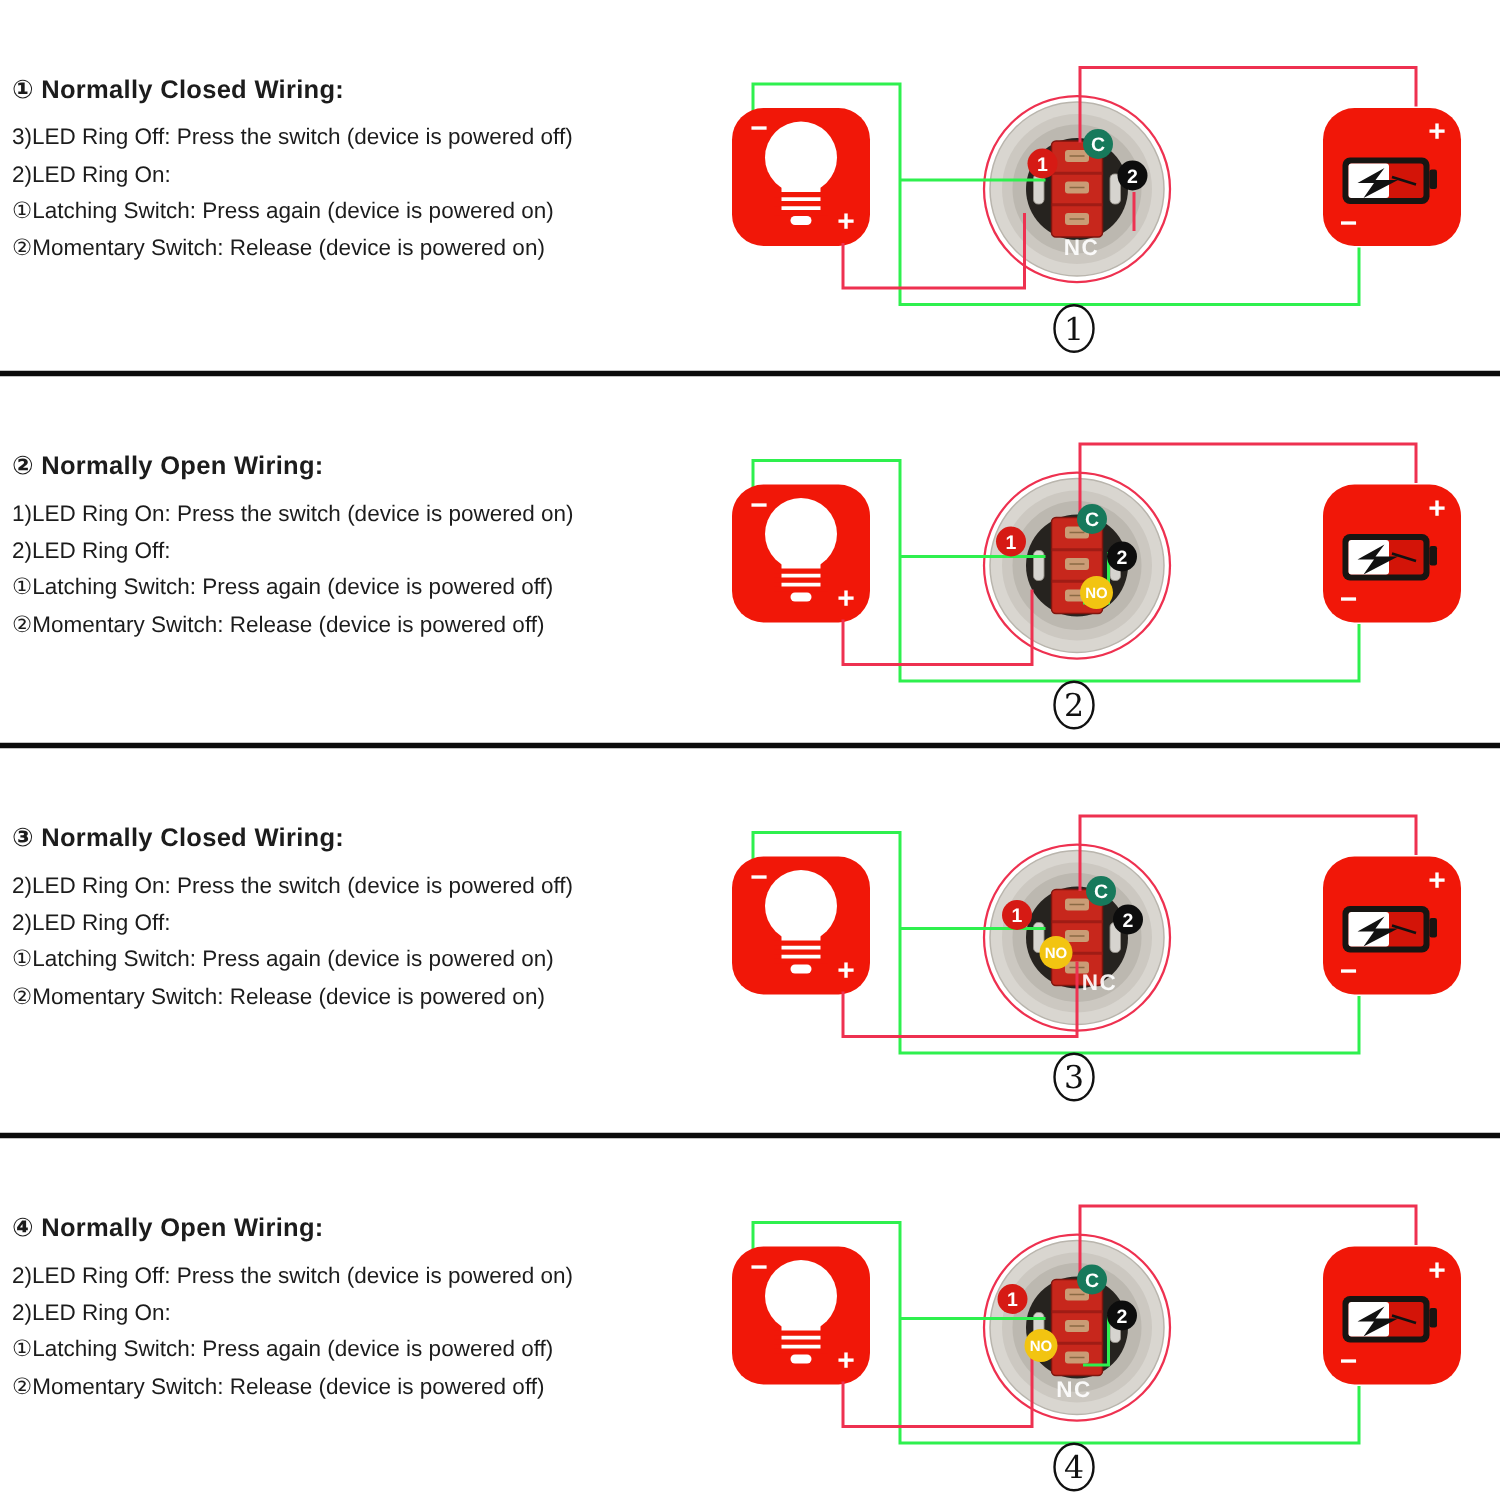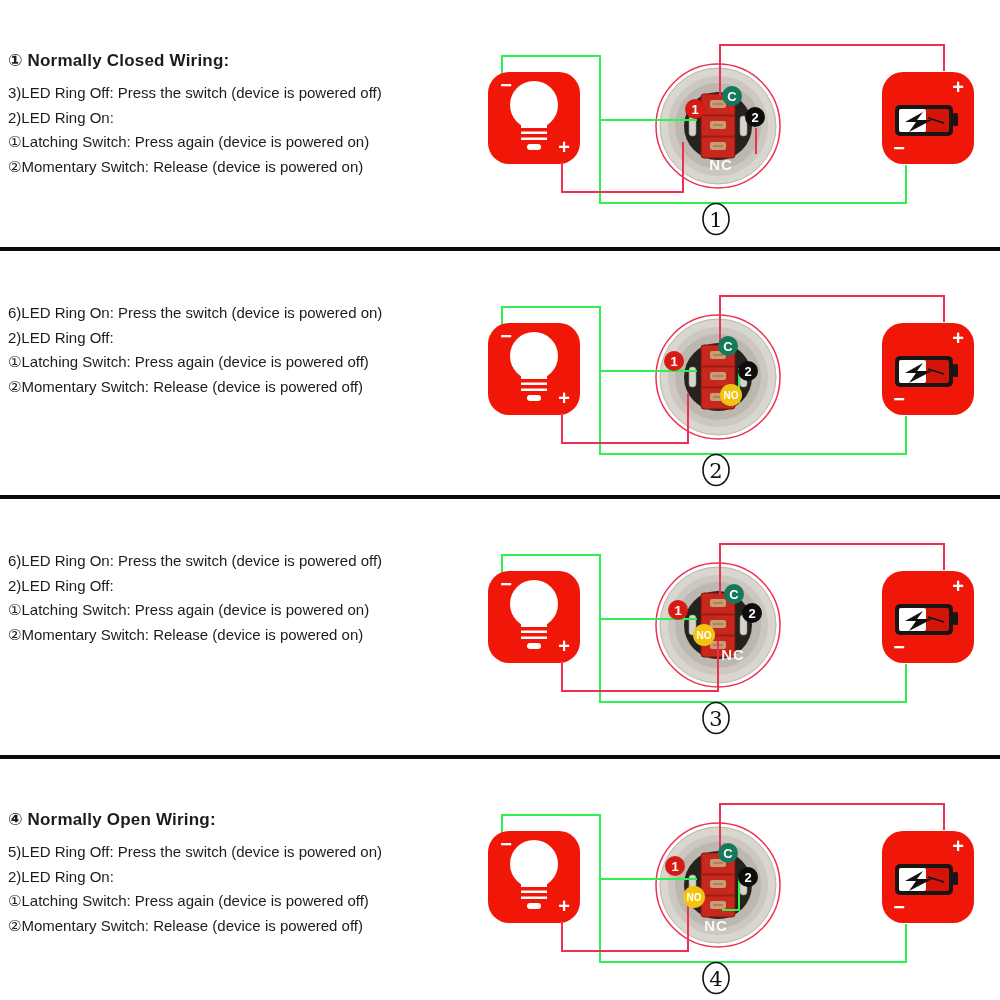--- a/index.html
+++ b/index.html
@@ -101,21 +101,22 @@
         <g>
           <ellipse cx="716" cy="219" rx="13" ry="15.5" fill="none" stroke="#111" stroke-width="1.6"></ellipse>
           <text x="716" y="226.5" font-size="21" fill="#111" font-weight="normal" text-anchor="middle" font-family="&quot;DejaVu Serif&quot;,&quot;Liberation Serif&quot;,serif">1</text>
         </g>
       </svg>
   </div>
   <div class="divider"></div>
 
   <div class="sec h2">
     <div class="txt">
-      <div class="line">6)LED Ring On: Press the switch (device is powered on)</div>
+      <div class="title">②  Normally Open Wiring:</div>
+      <div class="line">1)LED Ring On: Press the switch (device is powered on)</div>
       <div class="line">2)LED Ring Off:</div>
       <div class="line">①Latching Switch: Press again (device is powered off)</div>
       <div class="line">②Momentary Switch: Release (device is powered off)</div>
     </div>
     <svg class="diagram" width="1000" height="244" viewBox="0 0 1000 244">
         <g>
           <path d="M 502 74 V 56 H 600 V 203 H 906 V 165" stroke="#2ef04e" stroke-width="2" fill="none"></path>
         </g>
         <g>
           <rect x="488" y="72" width="92" height="92" rx="21" fill="#f11708"></rect>
@@ -188,21 +189,22 @@
         <g>
           <ellipse cx="716" cy="219" rx="13" ry="15.5" fill="none" stroke="#111" stroke-width="1.6"></ellipse>
           <text x="716" y="226.5" font-size="21" fill="#111" font-weight="normal" text-anchor="middle" font-family="&quot;DejaVu Serif&quot;,&quot;Liberation Serif&quot;,serif">2</text>
         </g>
       </svg>
   </div>
   <div class="divider"></div>
 
   <div class="sec h3">
     <div class="txt">
-      <div class="line">6)LED Ring On: Press the switch (device is powered off)</div>
+      <div class="title">③  Normally Closed Wiring:</div>
+      <div class="line">2)LED Ring On: Press the switch (device is powered off)</div>
       <div class="line">2)LED Ring Off:</div>
       <div class="line">①Latching Switch: Press again (device is powered on)</div>
       <div class="line">②Momentary Switch: Release (device is powered on)</div>
     </div>
     <svg class="diagram" width="1000" height="256" viewBox="0 0 1000 256">
         <g>
           <path d="M 502 74 V 56 H 600 V 203 H 906 V 165" stroke="#2ef04e" stroke-width="2" fill="none"></path>
         </g>
         <g>
           <rect x="488" y="72" width="92" height="92" rx="21" fill="#f11708"></rect>
@@ -276,21 +278,21 @@
           <ellipse cx="716" cy="219" rx="13" ry="15.5" fill="none" stroke="#111" stroke-width="1.6"></ellipse>
           <text x="716" y="226.5" font-size="21" fill="#111" font-weight="normal" text-anchor="middle" font-family="&quot;DejaVu Serif&quot;,&quot;Liberation Serif&quot;,serif">3</text>
         </g>
       </svg>
   </div>
   <div class="divider"></div>
 
   <div class="sec h4">
     <div class="txt">
       <div class="title">④  Normally Open Wiring:</div>
-      <div class="line">5)LED Ring Off: Press the switch (device is powered on)</div>
+      <div class="line">2)LED Ring Off: Press the switch (device is powered on)</div>
       <div class="line">2)LED Ring On:</div>
       <div class="line">①Latching Switch: Press again (device is powered off)</div>
       <div class="line">②Momentary Switch: Release (device is powered off)</div>
     </div>
     <svg class="diagram" width="1000" height="241" viewBox="0 0 1000 241">
         <g>
           <path d="M 502 74 V 56 H 600 V 203 H 906 V 165" stroke="#2ef04e" stroke-width="2" fill="none"></path>
         </g>
         <g>
           <rect x="488" y="72" width="92" height="92" rx="21" fill="#f11708"></rect>

